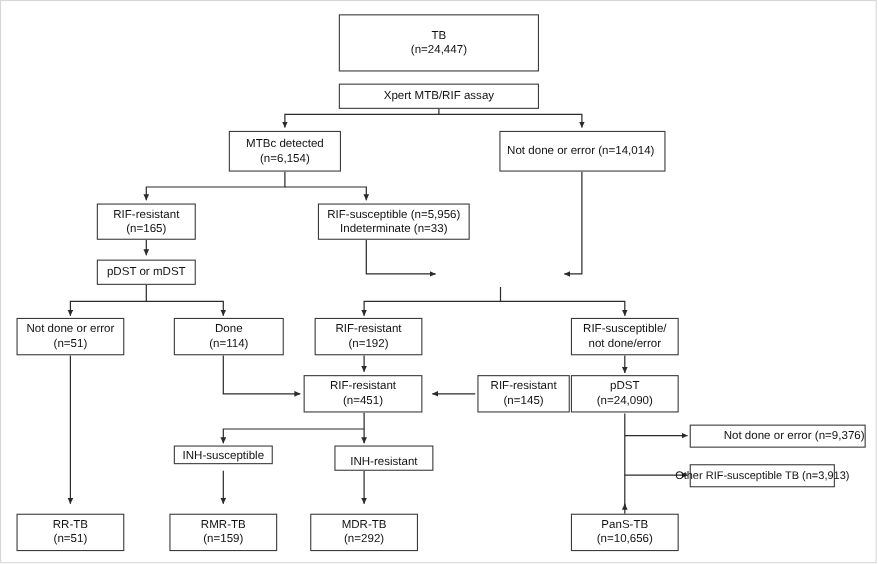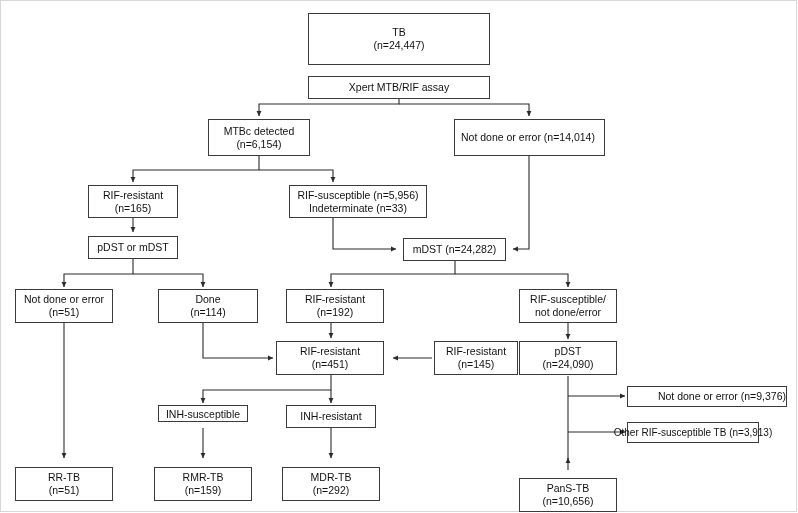--- a/index.html
+++ b/index.html
@@ -117,23 +117,20 @@
 
   <div class="node" style="left:268px;top:185px;width:138px;height:33px;margin-left:21px;">
     <span>RIF-susceptible (n=5,956)</span>
     <span class="l2">Indeterminate (n=33)</span>
   </div>
 
   <div class="node" style="left:88px;top:236px;width:90px;height:23px;">
     <span>pDST or mDST</span>
   </div>
 
-  <div class="node" style="left:403px;top:238px;width:103px;height:23px;">
-    <span>mDST (n=24,282)</span>
-  </div>
 
   <div class="node" style="left:15px;top:289px;width:98px;height:34px;">
     <span>Not done or error</span>
     <span class="l2">(n=51)</span>
   </div>
 
   <div class="node" style="left:158px;top:289px;width:100px;height:34px;">
     <span>Done</span>
     <span class="l2">(n=114)</span>
   </div>
@@ -168,37 +165,37 @@
   </div>
 
   <div class="node" style="left:627px;top:422px;width:132px;height:21px;font-size:10px;">
     <span>Other RIF-susceptible TB (n=3,913)</span>
   </div>
 
   <div class="node" style="left:158px;top:405px;width:90px;height:17px;justify-content:flex-end;">
     <span>INH-susceptible</span>
   </div>
 
-  <div class="node" style="left:286px;top:405px;width:90px;height:23px;">
+  <div class="node" style="left:304px;top:405px;width:90px;height:23px;justify-content:flex-end;">
     <span>INH-resistant</span>
   </div>
 
   <div class="node" style="left:15px;top:467px;width:98px;height:34px;">
     <span>RR-TB</span>
     <span class="l2">(n=51)</span>
   </div>
 
   <div class="node" style="left:154px;top:467px;width:98px;height:34px;">
     <span>RMR-TB</span>
     <span class="l2">(n=159)</span>
   </div>
 
   <div class="node" style="left:282px;top:467px;width:98px;height:34px;">
     <span>MDR-TB</span>
     <span class="l2">(n=292)</span>
   </div>
 
-  <div class="node" style="left:519px;top:467px;width:98px;height:34px;margin-top:11px;">
+  <div class="node" style="left:519px;top:467px;width:98px;height:34px;">
     <span>PanS-TB</span>
     <span class="l2">(n=10,656)</span>
   </div>
 
 </div>
 
 </body></html>

